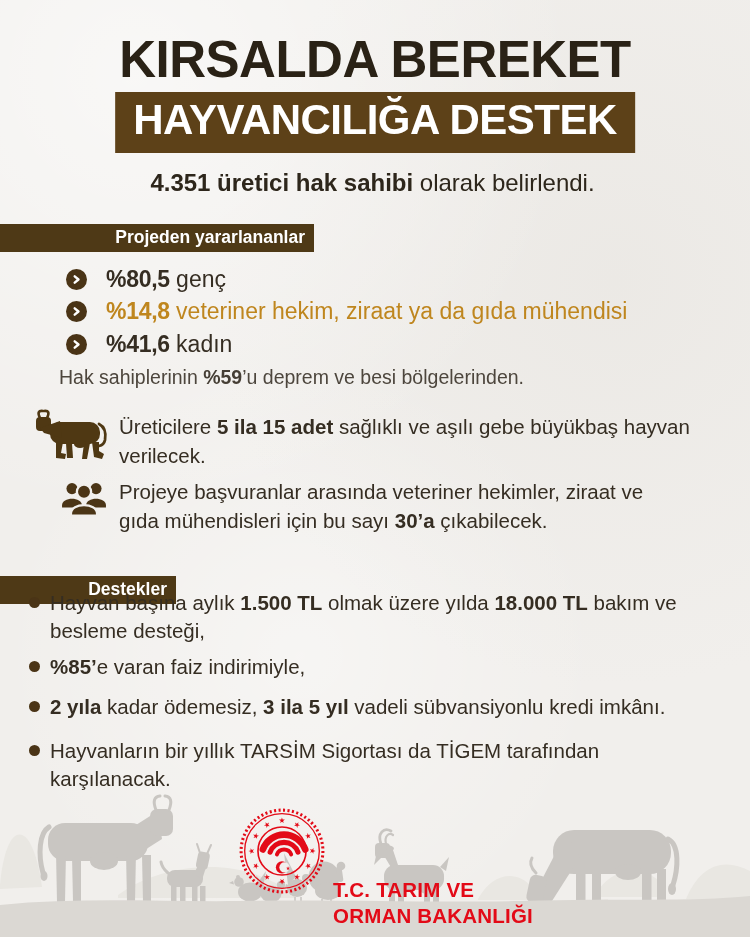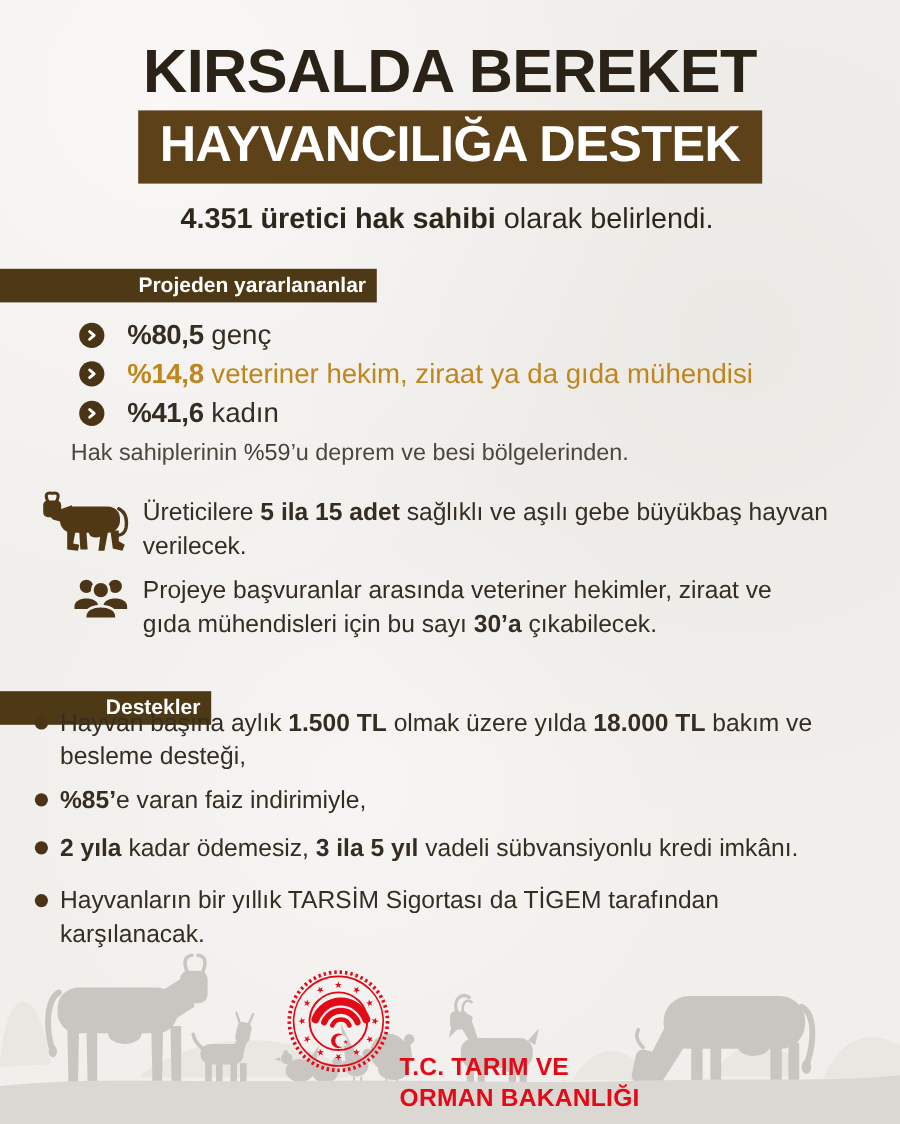--- a/index.html
+++ b/index.html
@@ -32,21 +32,21 @@
   .ben-row{left:66px;display:flex;align-items:center;gap:19px;height:23px;}
   .ben-row.r0{top:268px;}
   .ben-row.r1{top:300px;}
   .ben-row.r2{top:333px;}
   .chip{width:21px;height:21px;border-radius:50%;background:var(--bullet,#4a3416);
     display:flex;align-items:center;justify-content:center;flex:0 0 auto;}
   .ben-text{font-size:23px;white-space:nowrap;color:var(--text,#352d22);}
   .ben-text .b{font-weight:bold;letter-spacing:-0.3px;}
   .ben-row.orange .ben-text{color:var(--orange,#bf861e);text-align:right;}
   .note{top:366px;left:59px;font-size:19.5px;color:var(--note,#4d463d);white-space:nowrap;}
-  .note .b{font-weight:normal;color:#453e35;}
+  .note .b{font-weight:bold;color:#453e35;}
   
   .fact{font-size:20.5px;line-height:29px;color:var(--text,#352d22);}
   .fact .b{font-weight:bold;}
   .cow-fact{top:412px;left:119px;width:596px;}
   .people-fact{top:478px;left:119px;width:560px;line-height:28.5px;}
   .cow-ic{top:408px;left:35px;}
   .people-ic{top:478px;left:61px;}
   
   .supports{top:585px;left:25px;width:660px;list-style:none;margin:4px;padding:0;}
   .supports li{position:relative;padding-left:21px;font-size:20.5px;line-height:27.5px;

